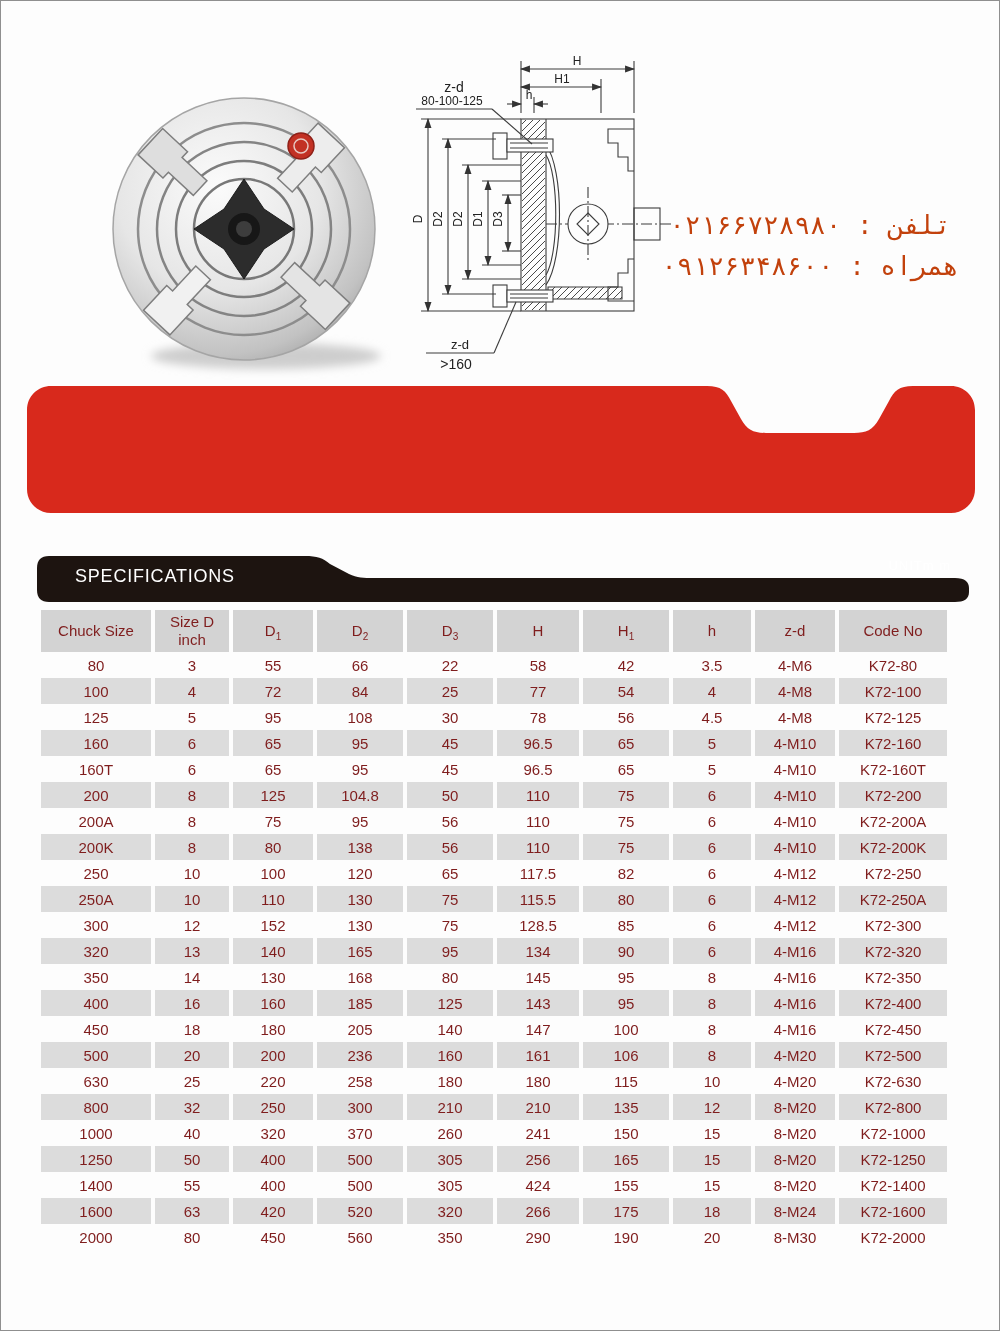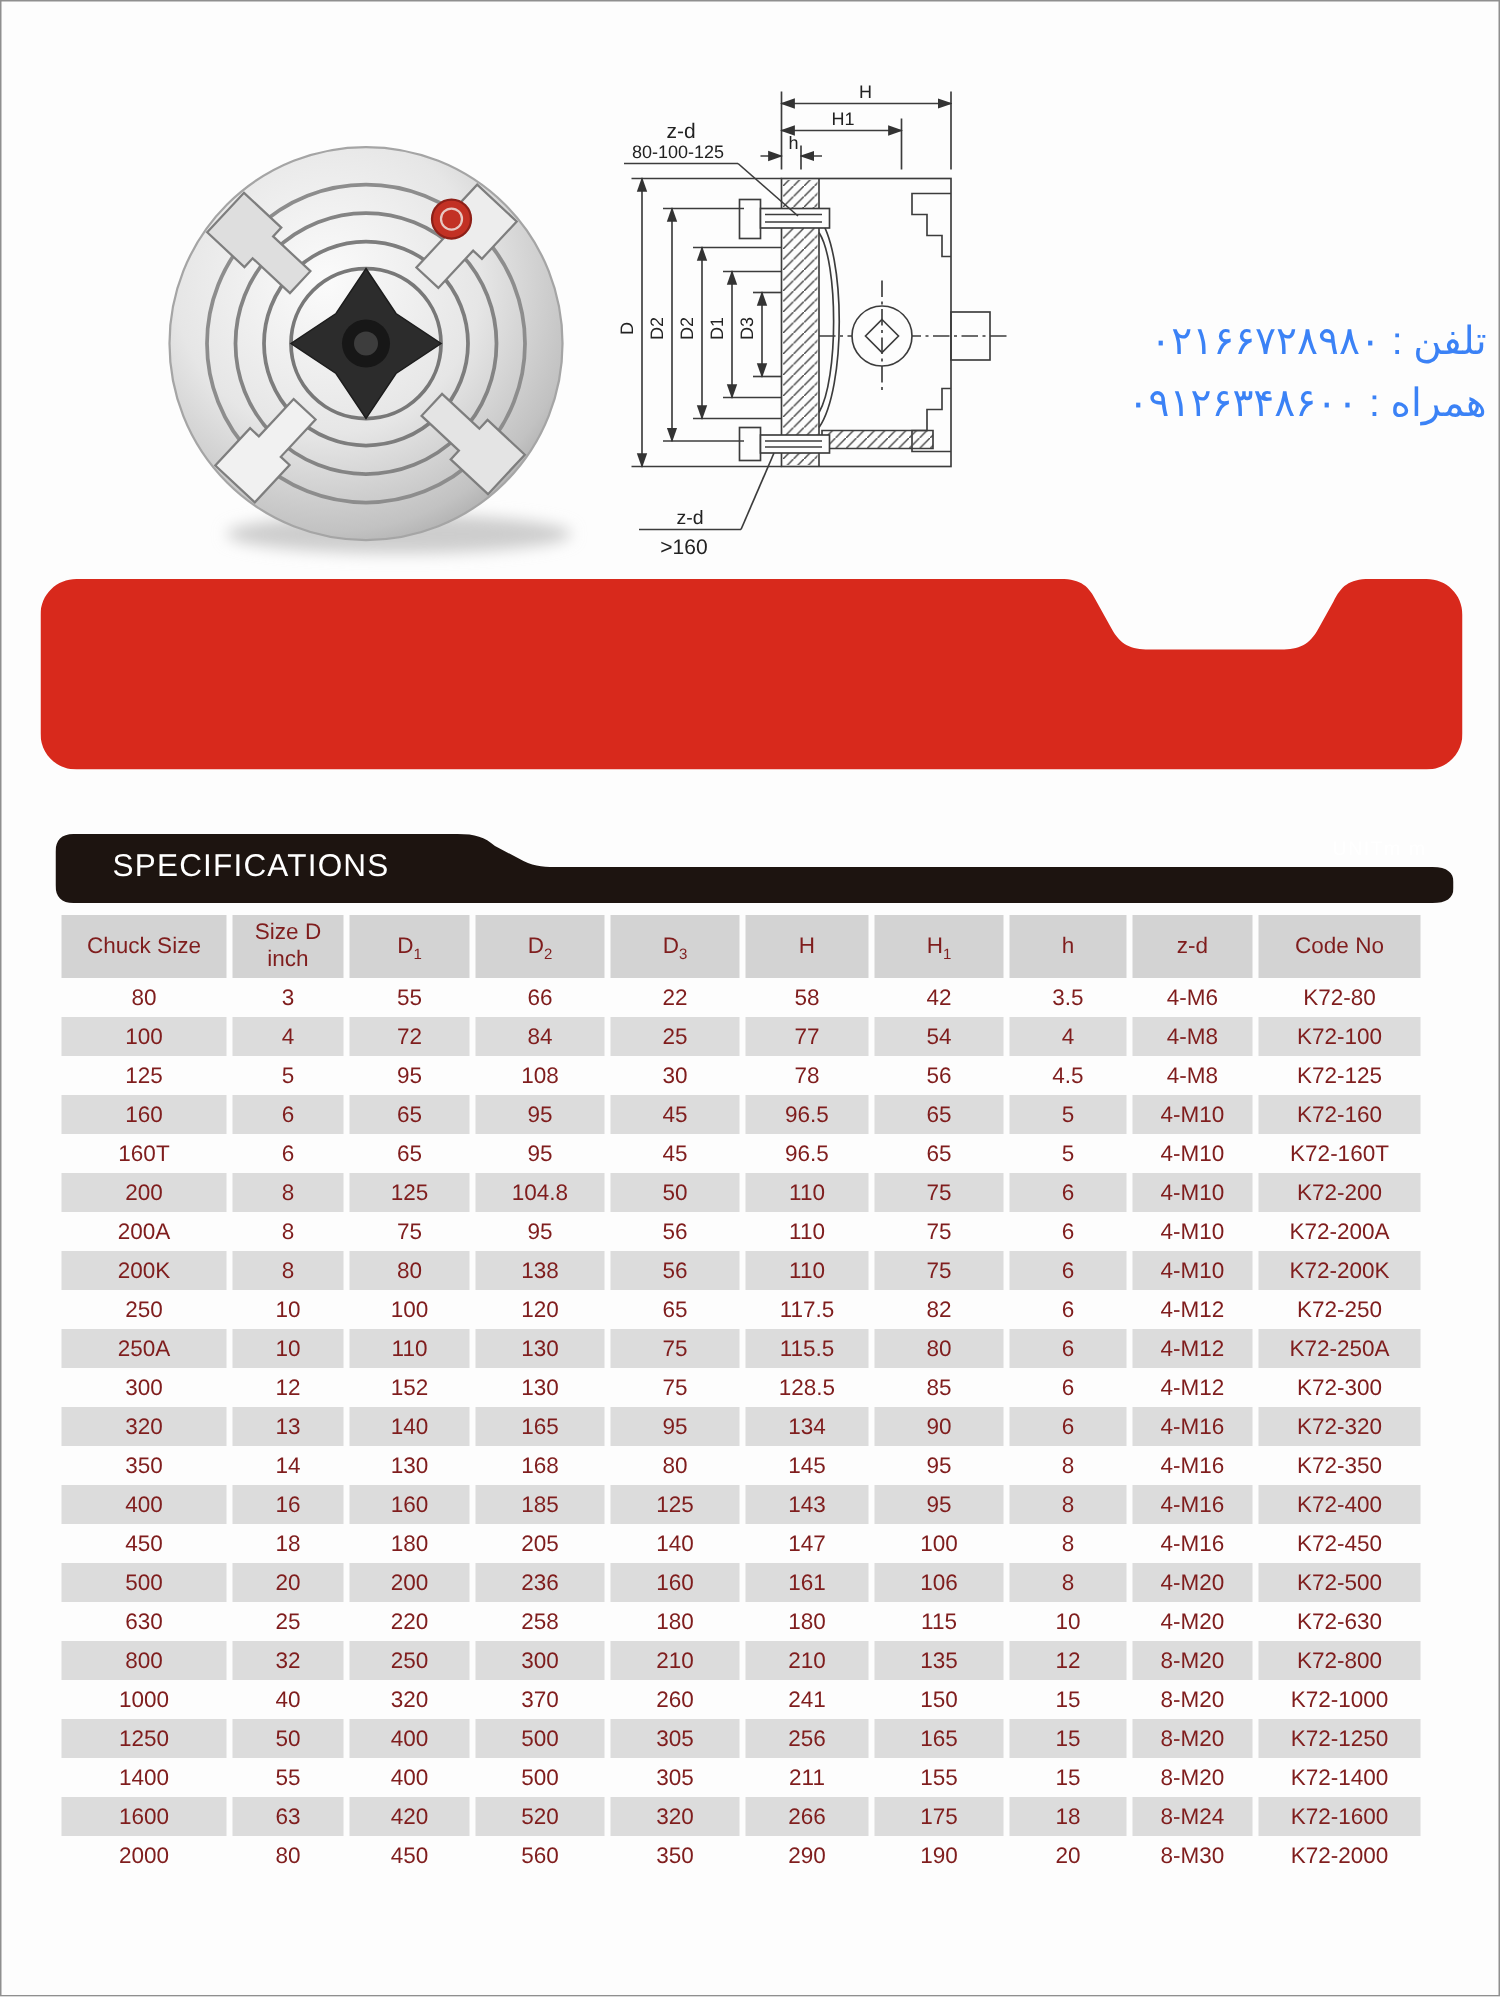--- a/index.html
+++ b/index.html
@@ -9,31 +9,31 @@
     font-family:"Liberation Sans", sans-serif; overflow:hidden;
   }
   
   .chuck-photo{position:absolute; left:95px; top:82px; width:300px; height:300px;}
   
   .drawing{position:absolute; left:395px; top:46px; width:312px; height:338px;}
   .drawing text{font-family:"Liberation Sans", sans-serif; fill:#222;}
   
   .contact{
     position:absolute; left:620px; top:206px; width:370px;
-    direction:rtl; text-align:right;
-    font-family:Liberation Sans, sans-serif; color:#3b82f6;
+    direction:rtl; text-align:center;
+    font-family:Liberation Mono, monospace; color:#c2410c;
   }
   .contact-line{font-size:26px; line-height:41px; white-space:nowrap; padding-left:8px;}
   
   .banner{position:absolute; left:26px; top:385px; width:948px; height:127px;}
   
   .spec-bar{position:absolute; left:36px; top:555px; width:932px; height:46px;}
   .spec-title{
     position:absolute; left:74px; top:565px; color:#fff;
-    font-size:21px; letter-spacing:0.8px; font-weight:400;
+    font-size:18px; letter-spacing:0.8px; font-weight:400;
   }
   .unit-label{
     position:absolute; right:48px; top:557px; color:#fff;
     font-size:13px; letter-spacing:1px;
   }
   
   .spec-table-wrap{position:absolute; left:36px; top:609px; width:914px;}
   table.spec{
     width:914px; table-layout:fixed;
     border-collapse:separate; border-spacing:4px 0;
@@ -497,21 +497,21 @@
             <td>15</td>
             <td>8-M20</td>
             <td>K72-1250</td>
           </tr>
           <tr>
             <td>1400</td>
             <td>55</td>
             <td>400</td>
             <td>500</td>
             <td>305</td>
-            <td>211</td>
+            <td>424</td>
             <td>155</td>
             <td>15</td>
             <td>8-M20</td>
             <td>K72-1400</td>
           </tr>
           <tr>
             <td>1600</td>
             <td>63</td>
             <td>420</td>
             <td>520</td>

